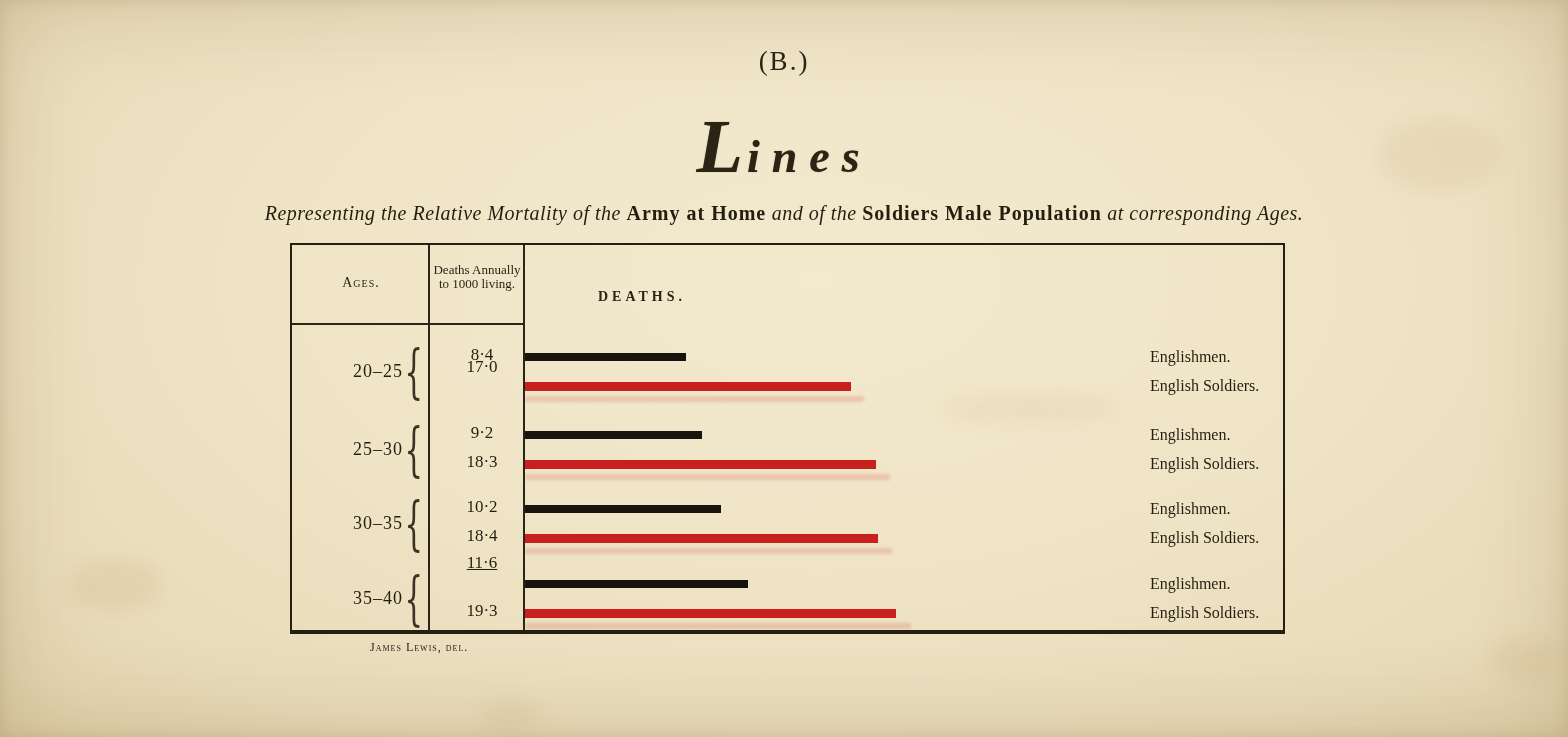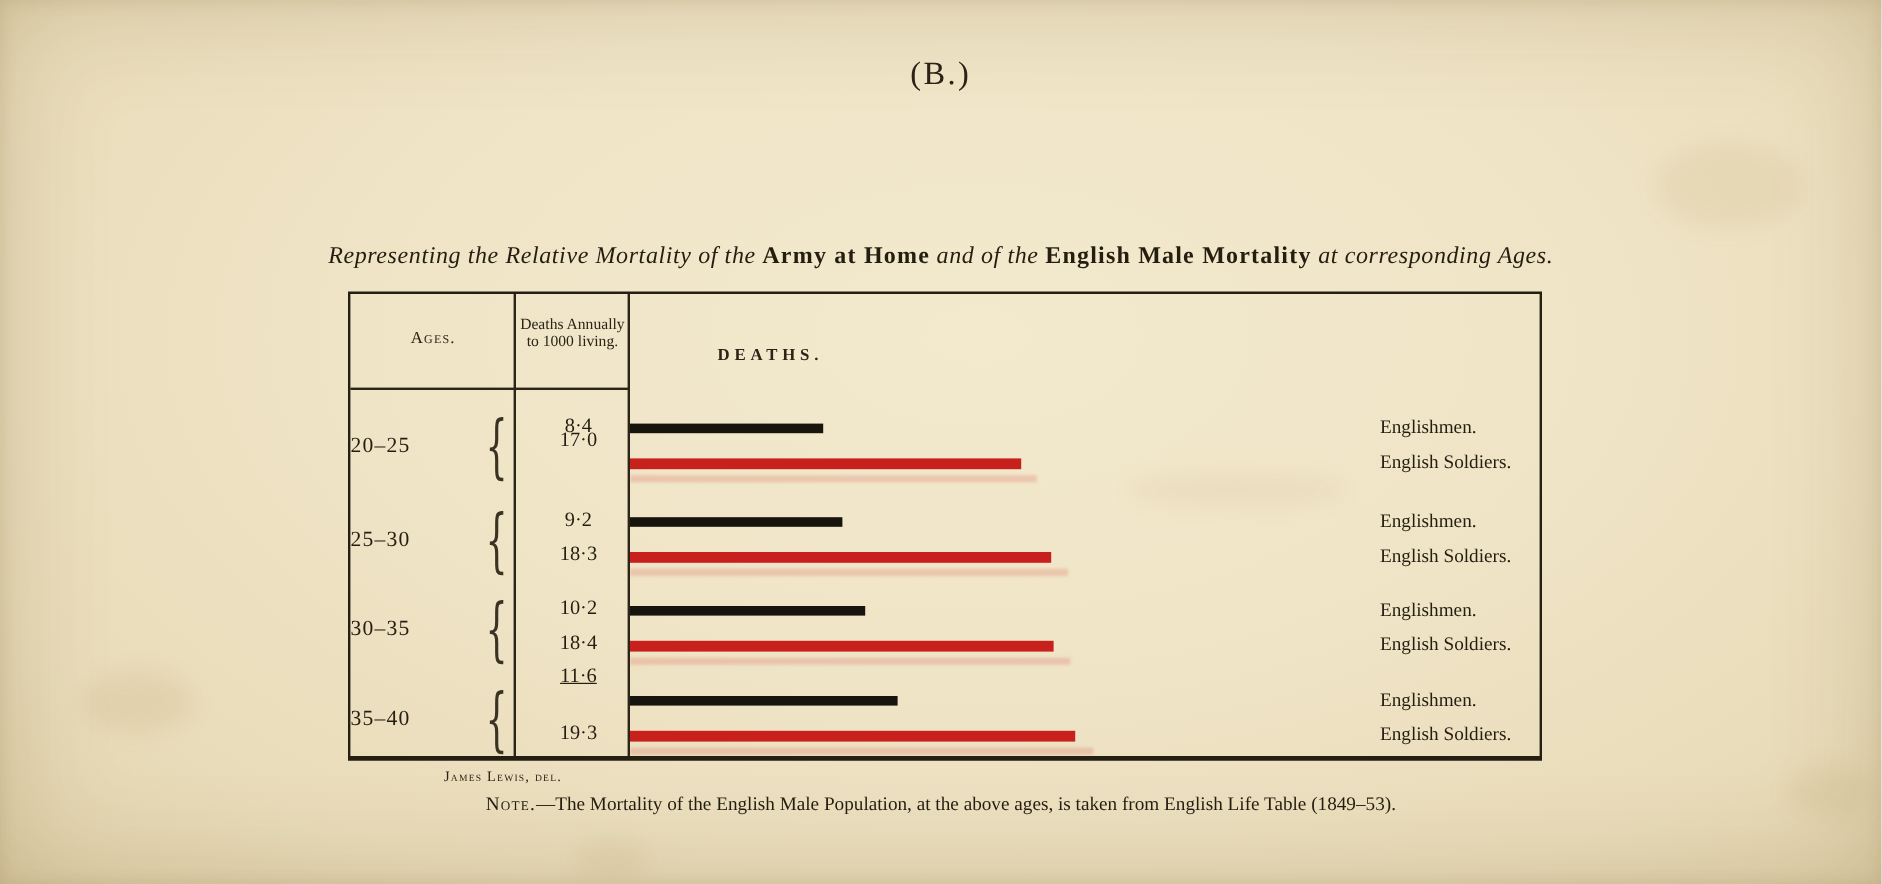--- a/index.html
+++ b/index.html
@@ -42,21 +42,21 @@
   }
   .hdr-deaths-annually{
     position:absolute;left:138px;top:18px;width:94px;text-align:center;
     font-size:13px;line-height:14px;color:#2a2416;
   }
   .hdr-chart{
     position:absolute;left:306px;top:44px;
     font-size:14px;font-weight:bold;letter-spacing:4px;color:#2a2416;
   }
   .age-label{
-    position:absolute;left:0;width:138px;
+    position:absolute;left:17px;width:138px;text-align:center;
     font-size:18px;line-height:24px;letter-spacing:1px;color:#241e10;
   }
   .brace{
     position:absolute;left:106px;width:26px;height:58px;
     font-family:"DejaVu Serif",serif;font-size:58px;line-height:58px;
     color:#3a3323;transform:scaleX(.5);transform-origin:center;font-weight:400;
   }
   .value-label{
     position:absolute;left:138px;width:104px;text-align:center;
     font-size:17px;line-height:24px;color:#241e10;
@@ -76,22 +76,23 @@
   }
   .note .note-label{font-variant:small-caps;letter-spacing:1px;}
 </style>
 </head>
 <body>
 
 <div class="page">
 
   <div class="plate-label">(B.)</div>
 
+  <div class="ornate-title">Lines</div>
 
-  <div class="subtitle"><span>Representing the Relative Mortality of the </span><span class="b">Army at Home</span><span> and of the </span><span class="b">English Male Mortality</span><span> at corresponding Ages.</span></div>
+  <div class="subtitle"><span>Representing the Relative Mortality of the </span><span class="b">Army at Home</span><span> and of the </span><span class="b">Soldiers Male Population</span><span> at corresponding Ages.</span></div>
 
   <div class="plate-table">
     <div class="vline" style="left:136px"></div>
     <div class="vline" style="left:231px"></div>
     <div class="hdr-rule"></div>
     <div class="hdr-ages">Ages.</div>
     <div class="hdr-deaths-annually">Deaths Annually to 1000 living.</div>
     <div class="hdr-chart">DEATHS.</div>
     <div id="groups">
         <div class="age-label" style="top: 114px;">20–25</div>
@@ -128,20 +129,19 @@
         <div class="series-label" style="top: 327px;">Englishmen.</div>
         <div class="value-label" style="top: 354px;">19·3</div>
         <div class="bar" style="top: 363.5px; width: 371px; height: 9px; background: rgb(200, 32, 29);"></div>
         <div class="bar echo" style="top: 378px; width: 386px; height: 6px; background: rgb(200, 32, 29);"></div>
         <div class="series-label" style="top: 356px;">English Soldiers.</div>
       </div>
   </div>
 
   <div class="credit">James Lewis, del.</div>
 
-  <div class="note"><span class="note-label">Note.</span><span>—The Mortality of the English Male Population, at the above ages, is taken from English Life Table (1849–53).</span></div>
 
 <div class="spot" style="left: 70px; top: 560px; width: 90px; height: 50px; background: rgba(165, 120, 55, 0.1); filter: blur(9px);"></div>
     <div class="spot" style="left: 1380px; top: 120px; width: 120px; height: 70px; background: rgba(165, 120, 55, 0.08); filter: blur(9px);"></div>
     <div class="spot" style="left: 940px; top: 395px; width: 180px; height: 26px; background: rgba(165, 120, 55, 0.07); filter: blur(9px);"></div>
     <div class="spot" style="left: 480px; top: 700px; width: 60px; height: 30px; background: rgba(165, 120, 55, 0.08); filter: blur(9px);"></div>
     <div class="spot" style="left: 1490px; top: 640px; width: 70px; height: 40px; background: rgba(165, 120, 55, 0.09); filter: blur(9px);"></div>
   </div>
 
 </body></html>

